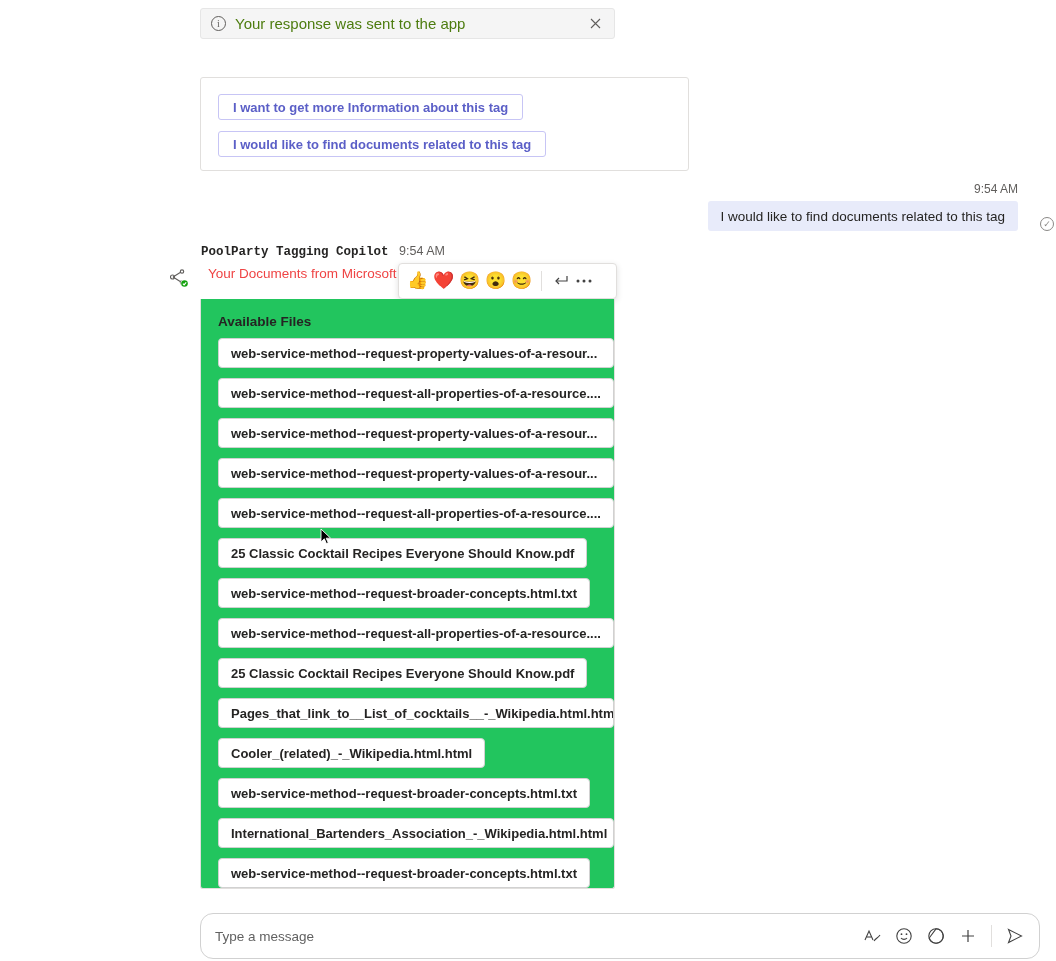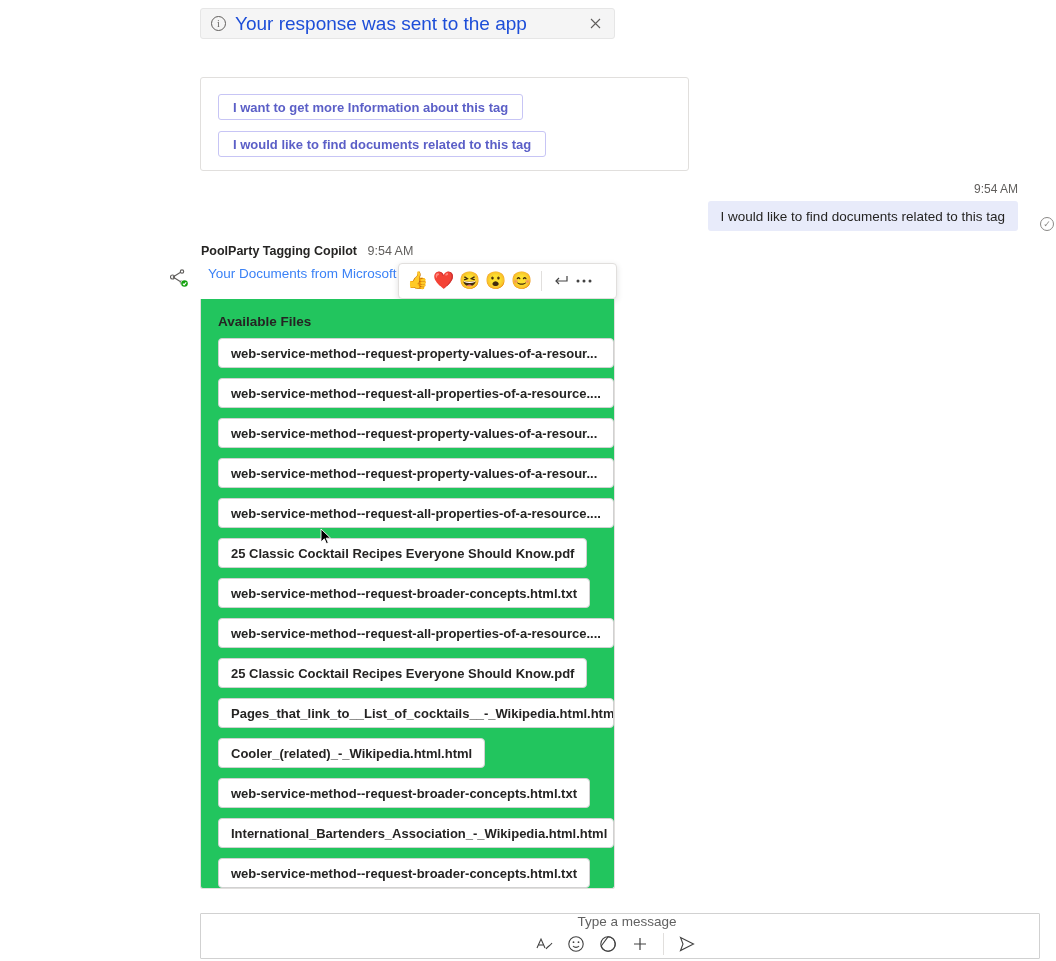--- a/index.html
+++ b/index.html
@@ -36,22 +36,22 @@
     border-radius: 50%;
     font-size: 10px;
     line-height: 13px;
     text-align: center;
     color: #605e5c;
     margin-right: 9px;
     flex: 0 0 auto;
     font-family: "Liberation Serif", serif;
   }
   .notice .notice-text {
-    font-size: 19px;
-    color: #1d4ed8;
+    font-size: 15px;
+    color: #4d7c0f;
     flex: 1 1 auto;
   }
   .notice .close-x {
     width: 18px; height: 18px;
     display: flex; align-items: center; justify-content: center;
     color: #605e5c;
     font-size: 14px;
     cursor: pointer;
   }
 
@@ -128,28 +128,28 @@
     text-align: center;
   }
 
   
   .bot-meta {
     position: absolute;
     left: 201px; top: 244px;
     font-size: 12.5px;
     color: #252423;
   }
-  .bot-meta .bot-name { font-weight: bold; }
+  .bot-meta .bot-name { font-weight: bold; font-family: Liberation Mono, monospace; }
   .bot-meta .bot-time { color: #605e5c; margin-left: 7px; }
 
   .bot-headline {
     position: absolute;
     left: 208px; top: 266px;
     font-size: 13.5px;
-    color: #3b82f6;
+    color: #ef4444;
     white-space: nowrap;
   }
 
   .share-icon {
     position: absolute;
     left: 170px; top: 268px;
     width: 22px; height: 22px;
   }
 
   
@@ -237,24 +237,23 @@
     z-index: 40;
   }
 
   
   .composer {
     position: absolute;
     left: 200px; top: 913px;
     width: 840px; height: 46px;
     background: #ffffff;
     border: 1px solid #d1d1d1;
-    border-radius: 1px;
+    border-radius: 13px;
     display: flex;
     align-items: center;
-    flex-direction: column;
   }
   .composer .placeholder {
     flex: 1 1 auto;
     font-size: 13.5px;
     color: #616161;
     padding-left: 14px;
   }
   .composer .ctools {
     display: flex;
     align-items: center;

